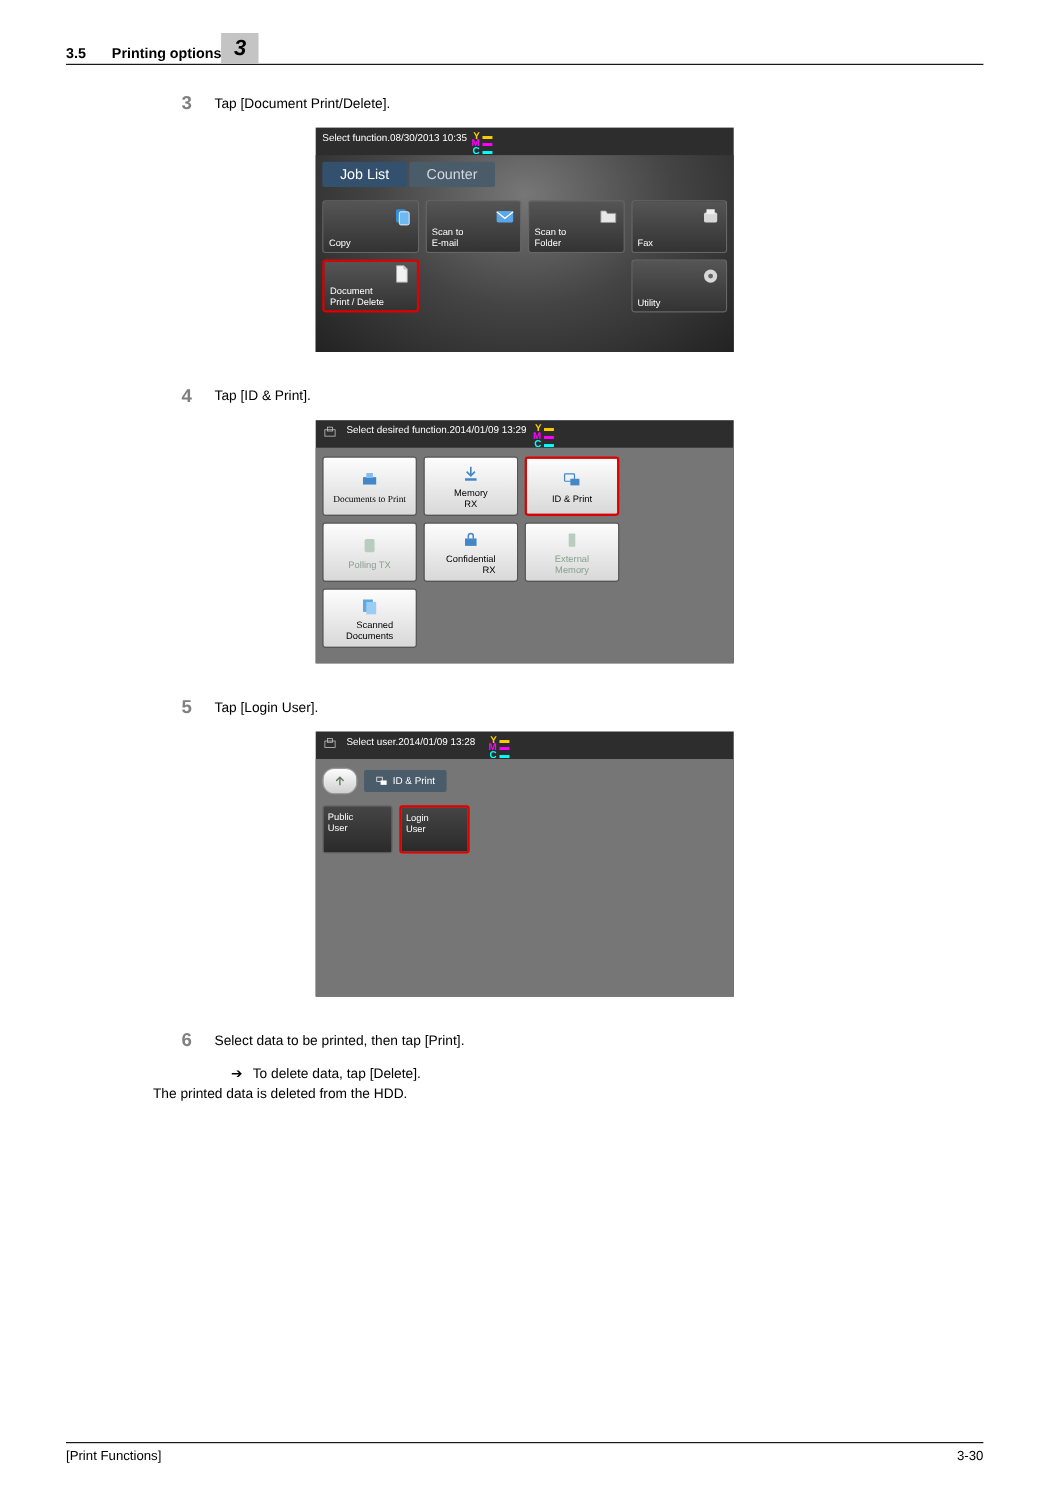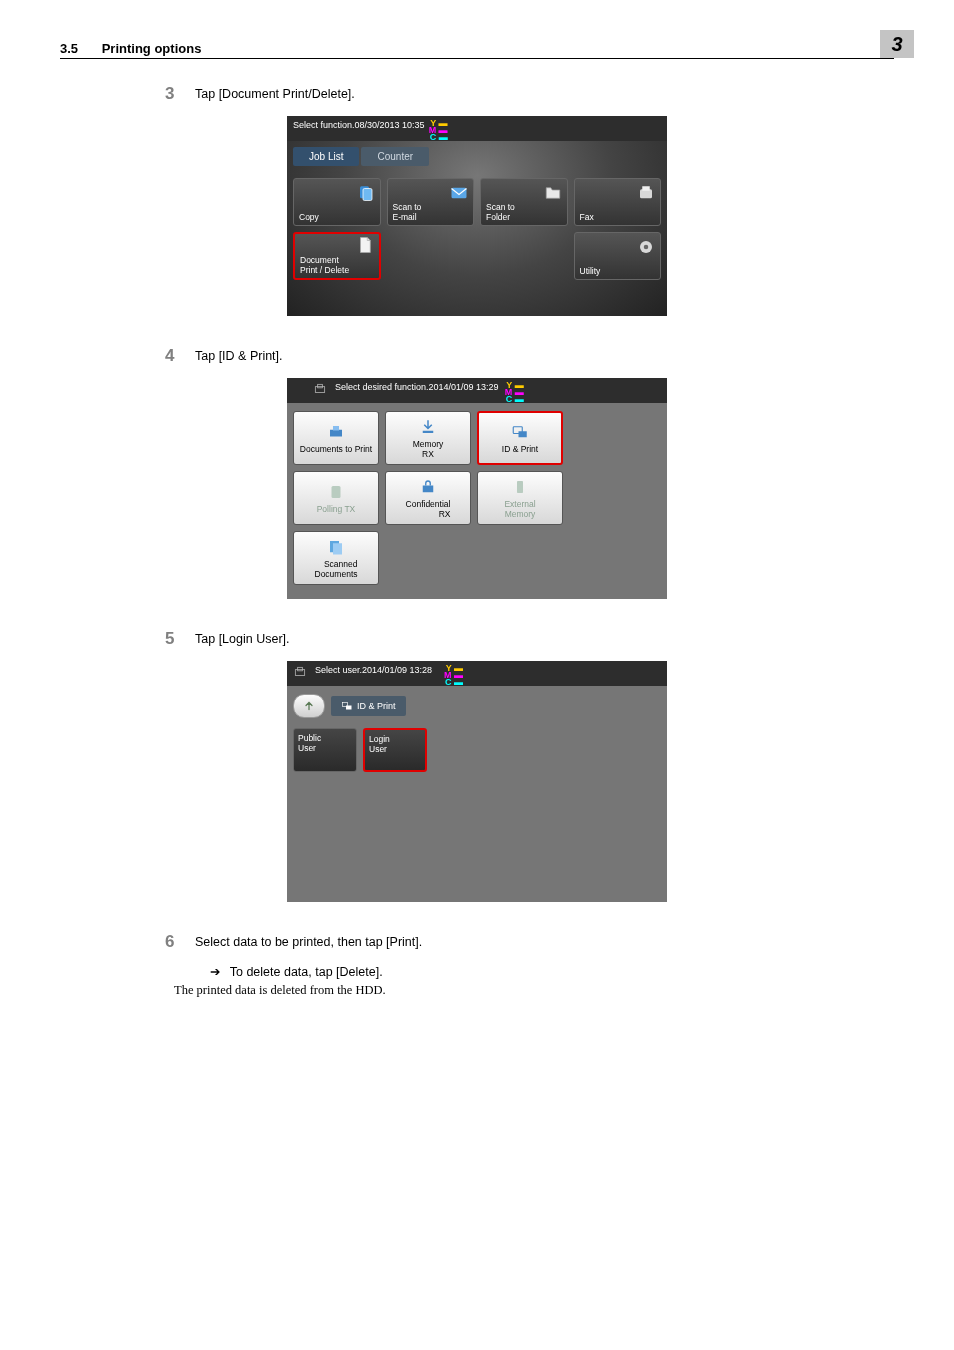--- a/index.html
+++ b/index.html
@@ -11,21 +11,20 @@
   }
   .page {
     width: 954px;
     height: 1350px;
     box-sizing: border-box;
     padding: 30px 60px 20px 60px;
     position: relative;
   }
   .header {
     display: flex;
-    justify-content: space-between;
     align-items: flex-end;
     border-bottom: 1px solid #000;
     padding-bottom: 2px;
     margin-bottom: 25px;
   }
   .header-title {
     font-size: 13px;
     font-weight: bold;
   }
   .header-title .secnum { margin-right: 20px; }
@@ -95,21 +94,21 @@
     background: #767676;
     min-height: 180px;
   }
   .tabs {
     display: flex;
     gap: 2px;
     margin-bottom: 12px;
   }
   .tab {
     padding: 4px 16px;
-    font-size: 10px;
+    font-size: 13px;
     color: #fff;
     background: #33506d;
     border-radius: 2px;
   }
   .tab.inactive {
     background: #4a5b6a;
     color: #d0d8e0;
   }
   .tile-grid {
     display: grid;
@@ -323,21 +322,21 @@
       <div style="height:30px;"></div>
     </div>
   </div>
 
   <div class="step-row">
     <div class="step-num">4</div>
     <div class="step-text">Tap [ID &amp; Print].</div>
   </div>
 
   <div class="screenshot">
-    <div class="s-topbar" style="position:relative;margin-left:20px;">
+    <div class="s-topbar" style="position:relative;">
       <svg class="copy-icon-precorner" viewBox="0 0 24 24">
           <rect x="4" y="8" width="16" height="10" fill="none" stroke="#bbb" stroke-width="1.3"></rect>
           <rect x="8" y="4" width="8" height="6" fill="none" stroke="#bbb" stroke-width="1.3"></rect>
         </svg>
       <span style="margin-left:22px;">Select desired function.</span>
       <span style="display:flex;gap:6px;align-items:flex-start;">
         <span>2014/01/09 13:29</span>
         <span class="toner">
           <span class="y">Y ▬</span>
             <span class="m">M ▬</span>
@@ -345,21 +344,21 @@
         </span>
       </span>
     </div>
     <div class="s-body-flat">
       <div class="ltile-grid">
         <div class="ltile">
           <svg class="li-icon" viewBox="0 0 24 24">
               <rect x="4" y="9" width="16" height="9" fill="#4487c7"></rect>
               <rect x="8" y="4" width="8" height="6" fill="#86bdf0"></rect>
             </svg>
-          <span style="white-space:pre;text-align:right;">Documents to Print</span>
+          <span style="white-space:pre;text-align:right;font-family:Liberation Serif, serif;">Documents to Print</span>
         </div>
         <div class="ltile">
           <svg class="li-icon" viewBox="0 0 24 24">
               <path d="M12 3 v10 M7 9 l5 5 l5 -5" stroke="#4487c7" stroke-width="2" fill="none"></path>
               <rect x="5" y="17" width="14" height="3" fill="#4487c7"></rect>
             </svg>
           <span style="white-space:pre;text-align:center;">Memory
 RX</span>
         </div>
         <div class="ltile highlight">
@@ -452,16 +451,20 @@
   </div>
 
   <div class="step-row">
     <div class="step-num">6</div>
     <div class="step-text">Select data to be printed, then tap [Print].</div>
   </div>
   <div class="step-detail">
     <span class="arrow">➔</span>
     <span>To delete data, tap [Delete].</span>
   </div>
-  <div class="step-detail" style="margin-left:114px;font-family:Liberation Serif, serif;">The printed data is deleted from the HDD.</div>
-
+  <div class="step-detail" style="margin-left:79px;">The printed data is deleted from the HDD.</div>
+
+  <div class="footer">
+    <span>[Print Functions]</span>
+    <span>3-30</span>
+  </div>
 
 </div>
 
 </body></html>

